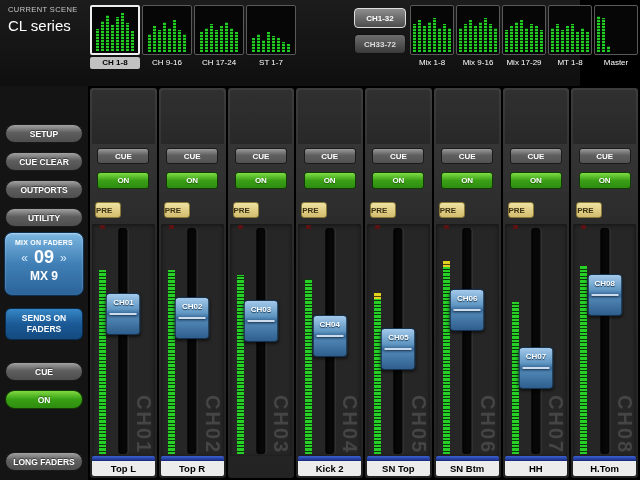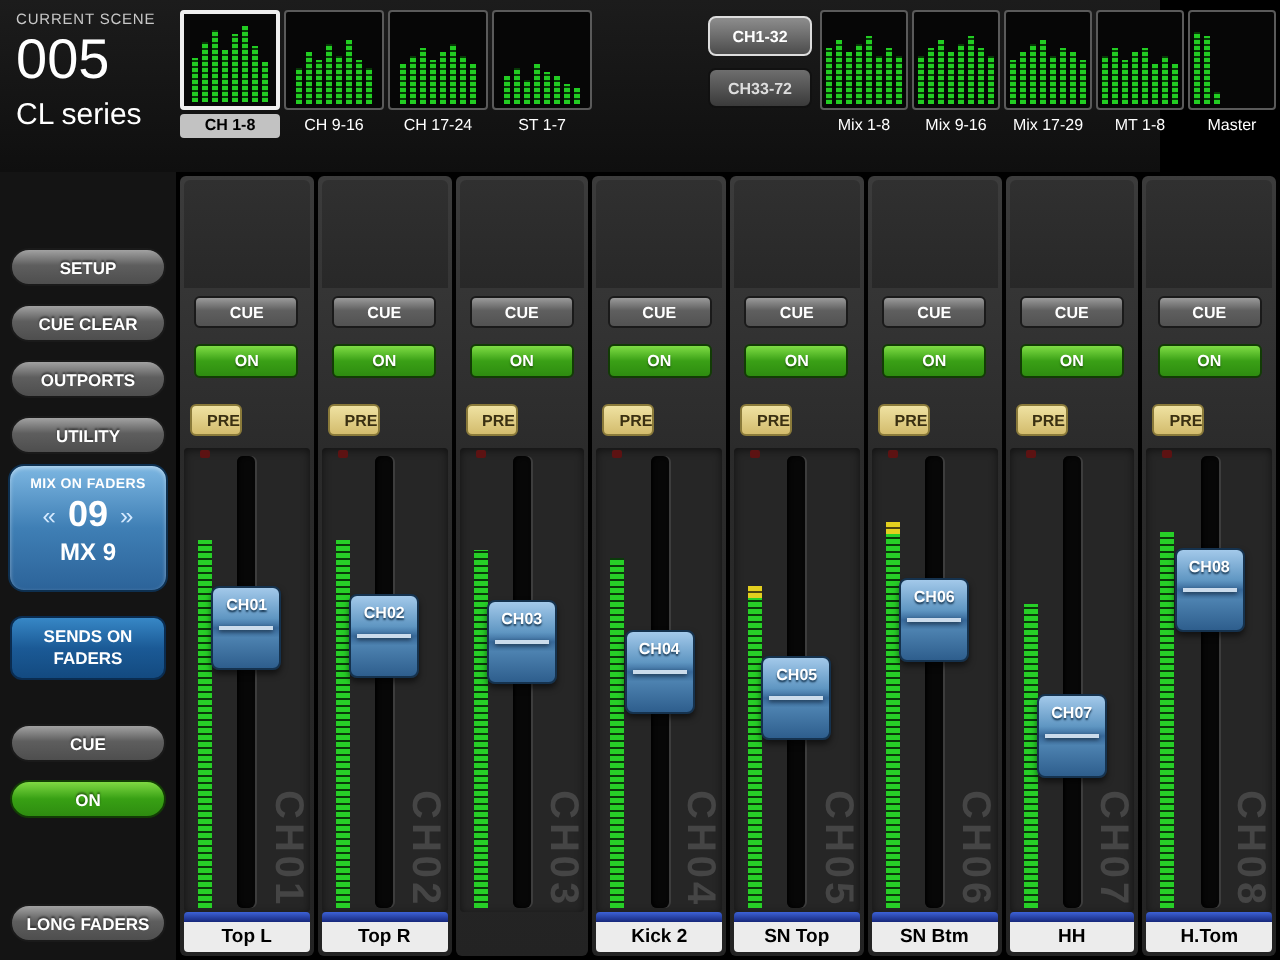--- a/index.html
+++ b/index.html
@@ -59,21 +59,21 @@
   .strip-top { position:absolute; top:2px; left:2px; right:2px; height:54px;
                background:linear-gradient(#303030,#282828); border-radius:3px 3px 0 0; }
   .cue-btn { position:absolute; top:60px; left:50%; transform:translateX(-50%); width:52px; height:16px;
              border-radius:3px; background:linear-gradient(#9a9a9a,#5f5f5f 45%,#525252); border:1px solid #1a1a1a;
              color:#fff; font-size:8px; font-weight:bold; cursor:pointer; }
   .on-btn { position:absolute; top:84px; left:50%; transform:translateX(-50%); width:52px; height:17px;
             border-radius:3px; background:linear-gradient(#7fdd45,#3aa016 50%,#2e8c10); border:1px solid #123c05;
             color:#fff; font-size:8px; font-weight:bold; text-shadow:0 1px 1px rgba(0,0,0,.4); cursor:pointer; }
   .pre-badge { position:absolute; top:114px; left:5px; width:26px; height:16px; border-radius:3px;
                background:linear-gradient(#efe2a2,#d3bc6d); border:1px solid #8a7a3a; color:#3a3012;
-               font-size:8px; font-weight:bold; text-align:right; line-height:15px; cursor:pointer; }
+               font-size:8px; font-weight:bold; text-align:left; line-height:15px; cursor:pointer; }
   .fader-well { position:absolute; top:136px; bottom:22px; left:2px; right:2px; background:#262626;
                 border-radius:2px; box-shadow:inset 0 1px 4px rgba(0,0,0,.55); }
   .vlabel { position:absolute; right:2px; bottom:24px; writing-mode:vertical-rl; font-size:20px;
             font-weight:bold; color:#454545; letter-spacing:2px; z-index:1; }
   .meter { position:absolute; left:9px; top:142px; bottom:24px; width:7px; z-index:2; }
   .peak-led { position:absolute; top:-5px; left:1px; width:5px; height:4px; background:#5c1212; border-radius:1px; }
   .meter-fill { position:absolute; bottom:0; left:0; width:100%;
                 background:repeating-linear-gradient(to top,#27cf27 0 2.5px,#0a3a0a 2.5px 3.5px); }
   .meter-fill.has-peak::before { content:""; position:absolute; top:0; left:0; right:0; height:6px;
                 background:repeating-linear-gradient(to top,#e3cf1f 0 2.5px,#4d4410 2.5px 3.5px); }
@@ -92,21 +92,20 @@
                     font-size:9.5px; font-weight:bold; line-height:15px; text-align:center; overflow:hidden; }
 </style>
 </head>
 <body>
 
 <div class="app">
 
   <div class="topbar">
     <div class="scene">
       <div class="scene-label">CURRENT SCENE</div>
-      <div class="scene-number">005</div>
       <div class="scene-series">CL series</div>
     </div>
     <div class="navtabs" id="left-tabs">
   <div class="tab selected">
     <div class="tab-box">
             <span class="bar" style="height: 22px;"></span>
             <span class="bar" style="height: 30px;"></span>
             <span class="bar" style="height: 36px;"></span>
             <span class="bar" style="height: 26px;"></span>
             <span class="bar" style="height: 34px;"></span>

